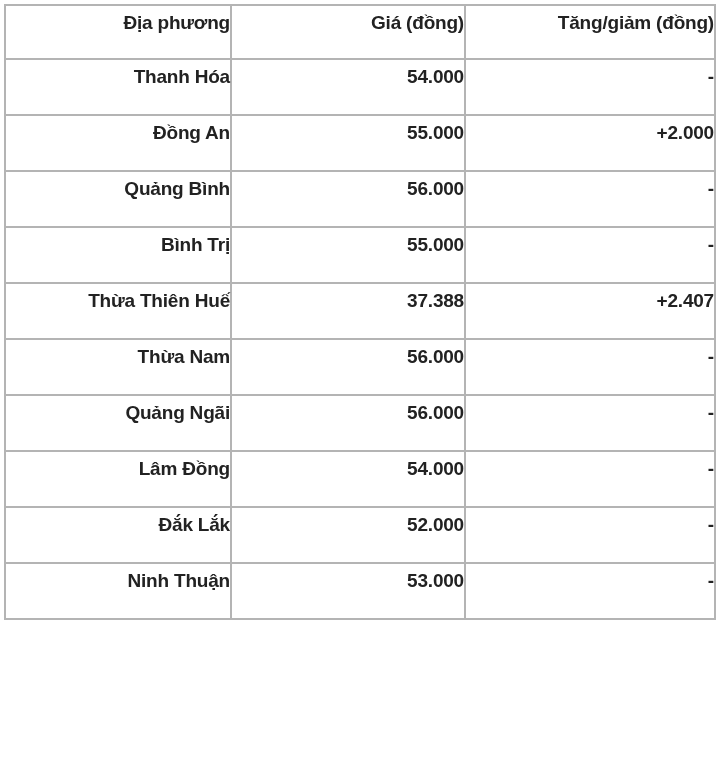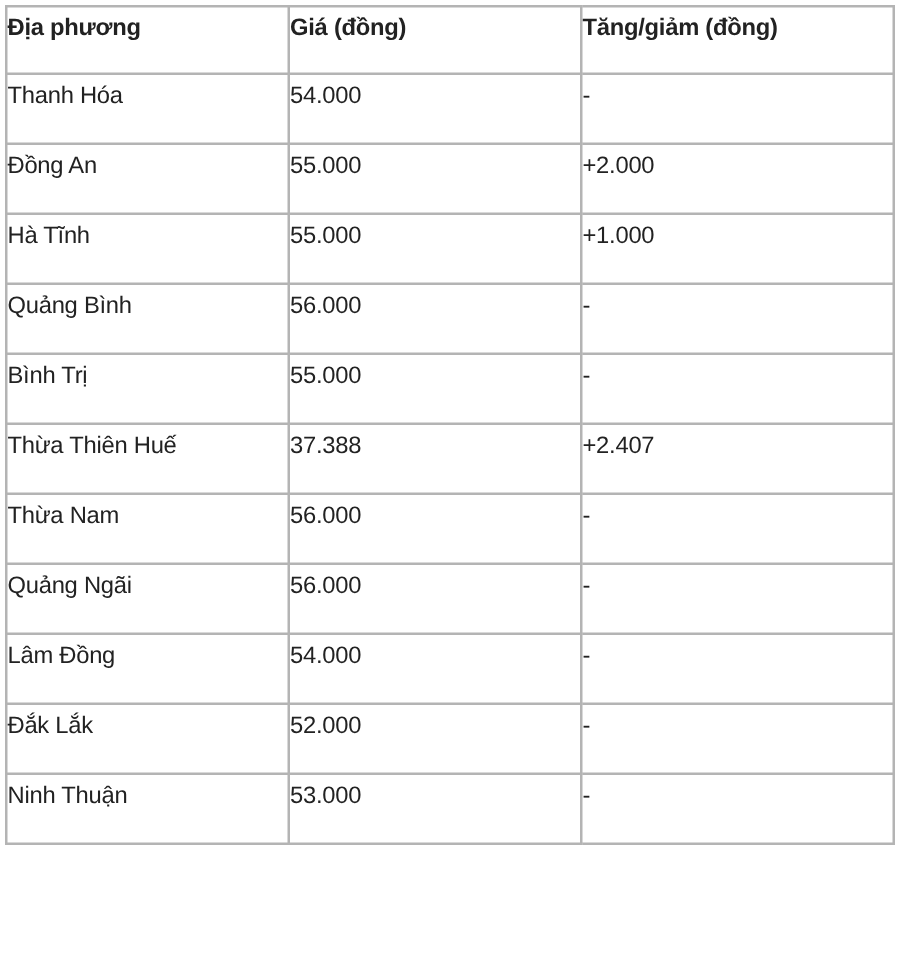--- a/index.html
+++ b/index.html
@@ -6,36 +6,36 @@
     body { width: 720px; height: 762px; overflow: hidden; position: relative; }
     .wrap { position: absolute; left: 4px; top: 4px; }
     table {
       border-collapse: collapse;
       font-family: "Liberation Sans", "DejaVu Sans", sans-serif;
       color: #222222;
       table-layout: fixed;
     }
     th, td {
       border: 2px solid #b4b4b4;
-      text-align: left;
+      text-align: right;
       padding: 0;
       font-size: 19px;
       letter-spacing: -0.2px;
     }
     th {
       height: 46px;
       font-weight: bold;
       vertical-align: top;
       padding-top: 6px;
     }
     td {
       height: 48px;
       vertical-align: top;
       padding-top: 6px;
-      font-weight: normal;
+      font-weight: bold;
       border-radius: 27px;
     }
     col.c1 { width: 226px; }
     col.c2 { width: 234px; }
     col.c3 { width: 250px; }
   </style>
 </head>
 <body>
 
 <div class="wrap">
@@ -55,25 +55,20 @@
     <tbody>
       <tr>
         <td>Thanh Hóa</td>
         <td>54.000</td>
         <td>-</td>
       </tr>
       <tr>
         <td>Đồng An</td>
         <td>55.000</td>
         <td>+2.000</td>
-      </tr>
-      <tr>
-        <td>Hà Tĩnh</td>
-        <td>55.000</td>
-        <td>+1.000</td>
       </tr>
       <tr>
         <td>Quảng Bình</td>
         <td>56.000</td>
         <td>-</td>
       </tr>
       <tr>
         <td>Bình Trị</td>
         <td>55.000</td>
         <td>-</td>

